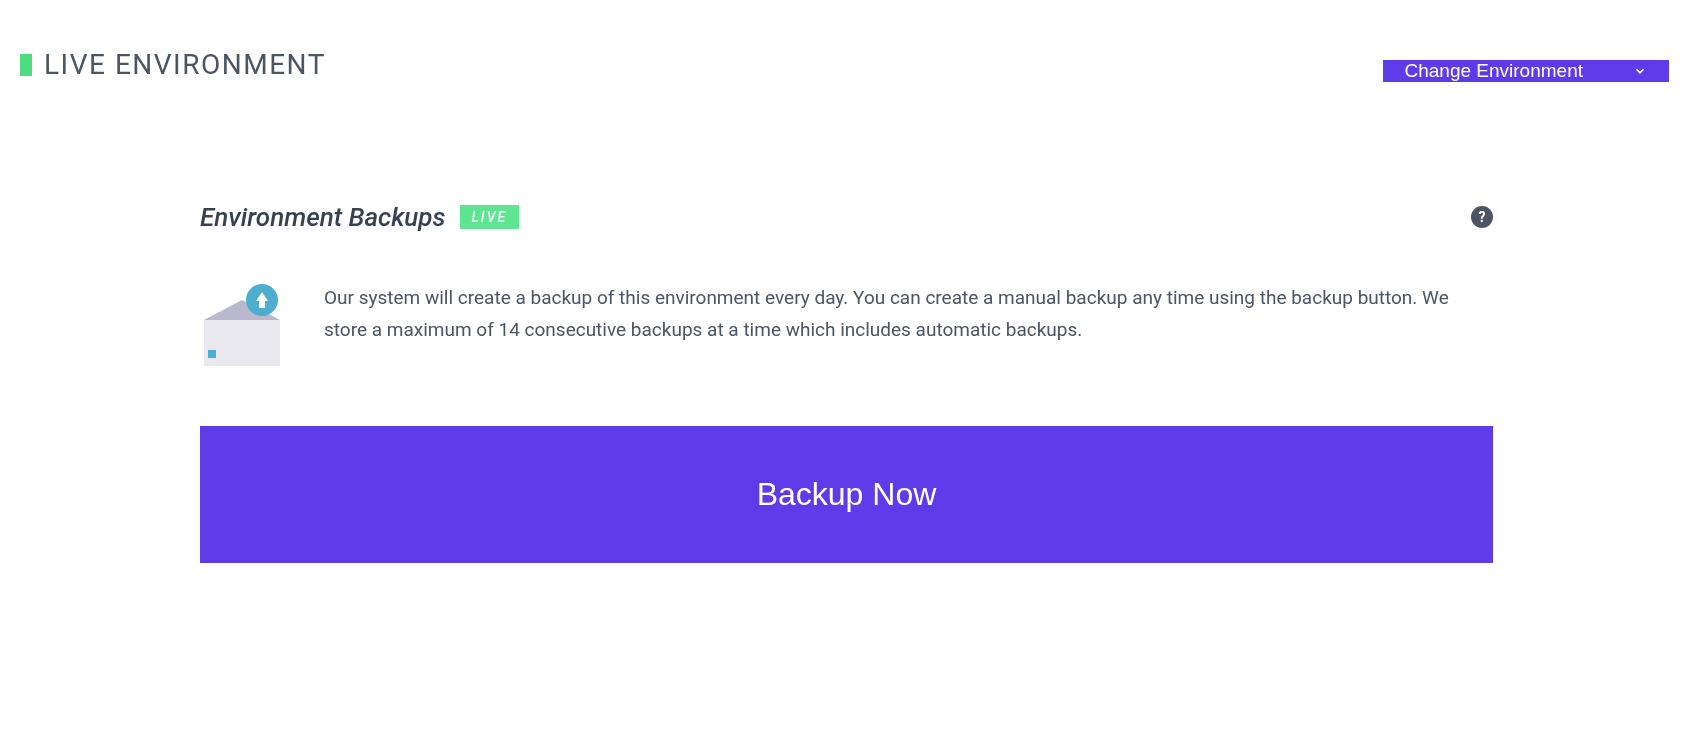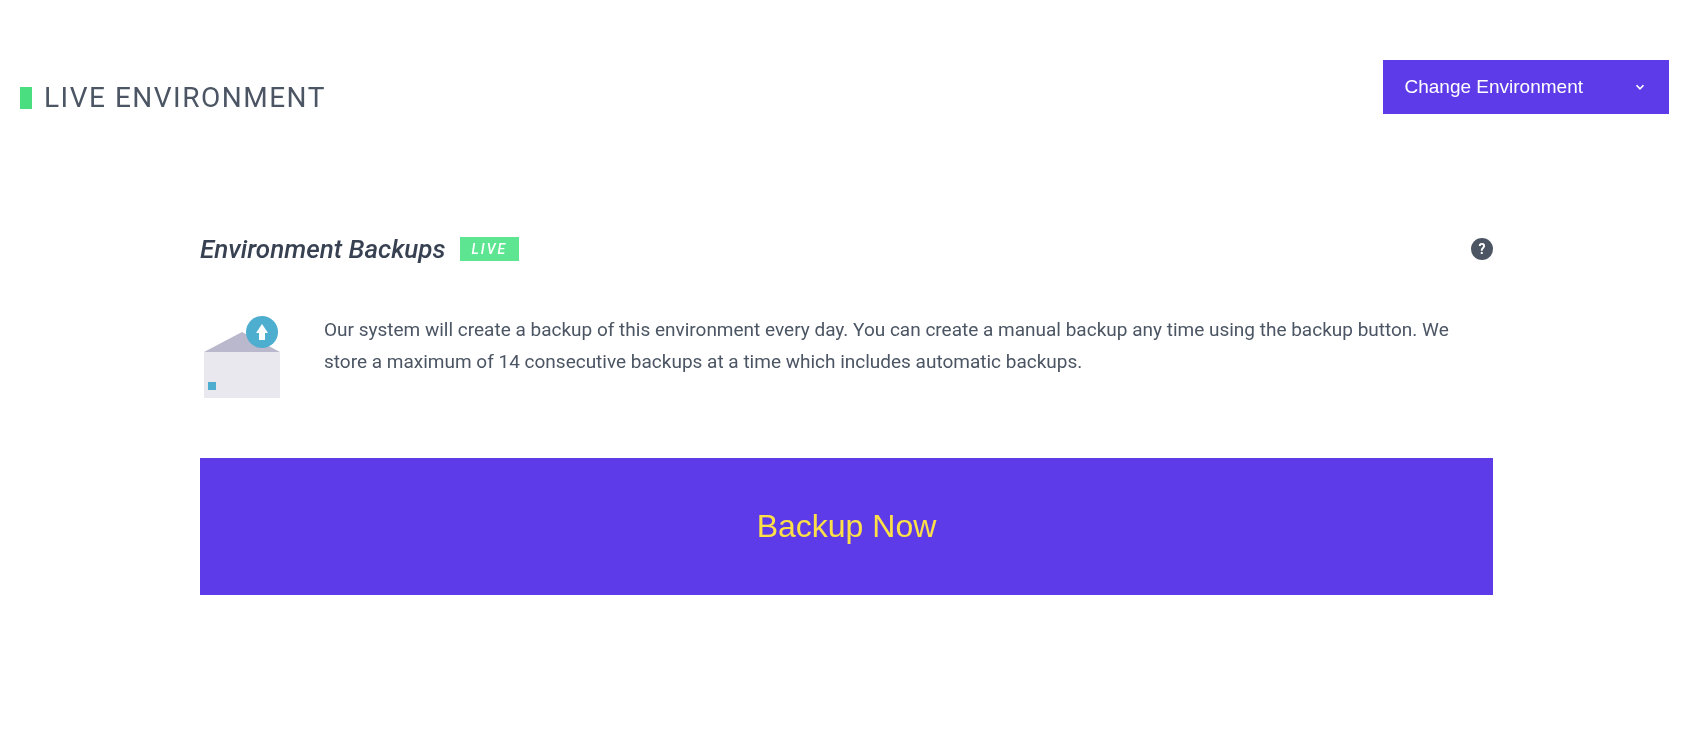--- a/index.html
+++ b/index.html
@@ -9,21 +9,21 @@
     }
     body {
       font-family: -apple-system, BlinkMacSystemFont, "Segoe UI", Roboto, Helvetica, Arial, sans-serif;
       background: #ffffff;
       color: #333;
       width: 1693px;
       height: 730px;
     }
     .header-row {
       display: flex;
-      align-items: flex-end;
+      align-items: flex-start;
       justify-content: space-between;
       padding: 48px 24px 0 20px;
     }
     .header-left {
       display: flex;
       flex-direction: column;
     }
     .title-row {
       display: flex;
       align-items: center;
@@ -43,21 +43,21 @@
     .page-subtitle {
       font-size: 21px;
       color: #9ca3af;
       margin-top: 10px;
       margin-left: 24px;
     }
     .change-env-btn {
       background: #5d3be8;
       color: #ffffff;
       border: none;
-      padding: 16px 22px;
+      padding: 0 22px;
       font-size: 19px;
       display: flex;
       align-items: center;
       gap: 50px;
       cursor: pointer;
       margin-top: 12px;
     }
     .chevron-down {
       width: 14px;
       height: 14px;
@@ -115,21 +115,21 @@
       height: 84px;
     }
     .info-text {
       font-size: 19px;
       line-height: 1.7;
       color: #4b5563;
       flex: 1;
     }
     .backup-now-btn {
       background: #5d3be8;
-      color: #fde047;
+      color: #ffffff;
       border: none;
       width: 100%;
       padding: 50px 0;
       font-size: 32px;
       font-weight: 300;
       cursor: pointer;
       margin-top: 60px;
     }
   </style>
 </head>

